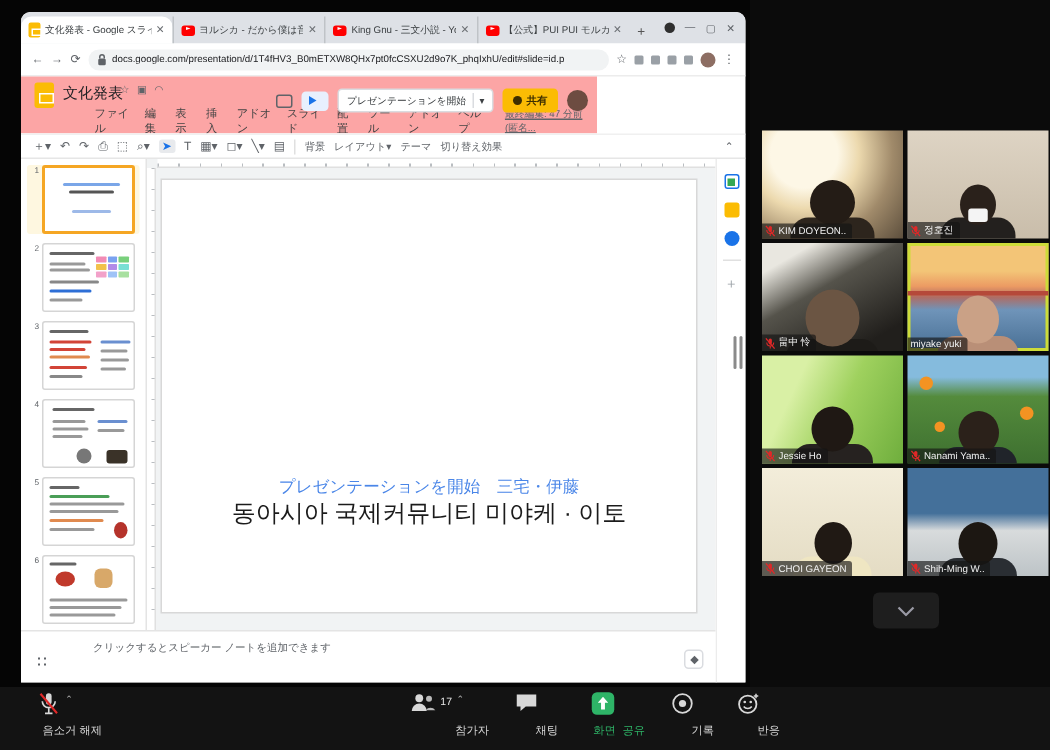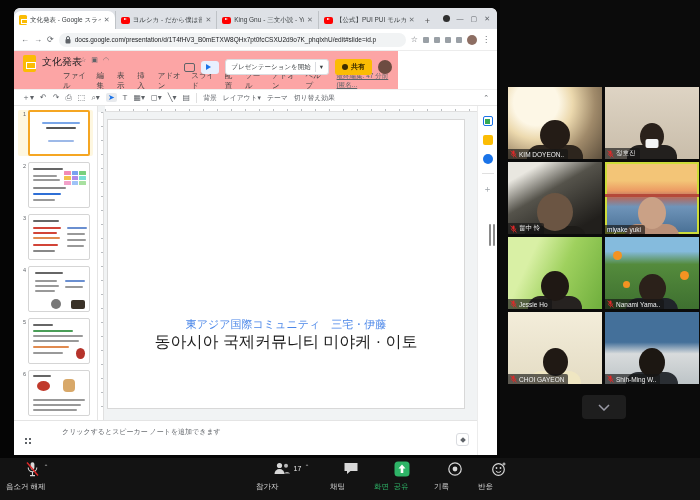--- a/index.html
+++ b/index.html
@@ -124,21 +124,21 @@
   .sc5 { background:linear-gradient(#85bbdd 0 20%, #548b3c 38%, #3e7030 100%); }
   .sc5 .orange { position:absolute; width:9px; height:9px; border-radius:50%; background:#f39322; }
   .sc6 { background:linear-gradient(#f3edda, #e4dcc4); }
   .sc7 { background:linear-gradient(#44709a 0 42%, #d8dbdc 58%, #bdc4c7 100%); }
 
   .more-btn { position:absolute; left:582px; top:395px; width:44px; height:24px; background:#1e1e1e; border-radius:4px; display:flex; align-items:center; justify-content:center; }
   .more-btn svg { stroke:#9a9aa5; }
 
   
   .zoombar { position:absolute; left:0; top:458px; width:700px; height:42px; background:#131313; }
-  .zbtn { position:absolute; top:3px; text-align:left; color:#d9d9d9; font-size:7.5px; }
+  .zbtn { position:absolute; top:3px; text-align:right; color:#d9d9d9; font-size:7.5px; }
   .zbtn .ic-row { display:flex; align-items:flex-start; justify-content:center; gap:3px; height:20px; }
   .zbtn .lbl { display:block; margin-top:1px; }
   .zbtn svg { display:block; }
   .caret { font-size:6px; color:#bbb; margin-top:2px; }
   .count { font-size:7px; color:#e8e8e8; margin-top:4px; }
   .zbtn.green .lbl { color:#2eb467; }
 </style>
 </head>
 <body>
 
@@ -337,21 +337,21 @@
             <span class="bar" style="left:4px;top:38px;width:44px;background:#999;"></span>
           </div>
         </div>
 
       </div>
 
       <div class="canvas">
         <div class="hruler"></div>
         <div class="vruler"></div>
         <div class="slide">
-          <div class="s-ja">東アジア国際コミュニティ　三宅・伊藤</div>
+          <div class="s-ja">プレゼンテーションを開始　三宅・伊藤</div>
           <div class="s-ko">동아시아 국제커뮤니티 미야케 · 이토</div>
         </div>
       </div>
 
       <div class="sidepanel">
         <span class="sp-cal"></span>
         <span class="sp-keep"></span>
         <span class="sp-tasks"></span>
         <span class="sp-sep"></span>
         <span class="sp-plus">＋</span>

